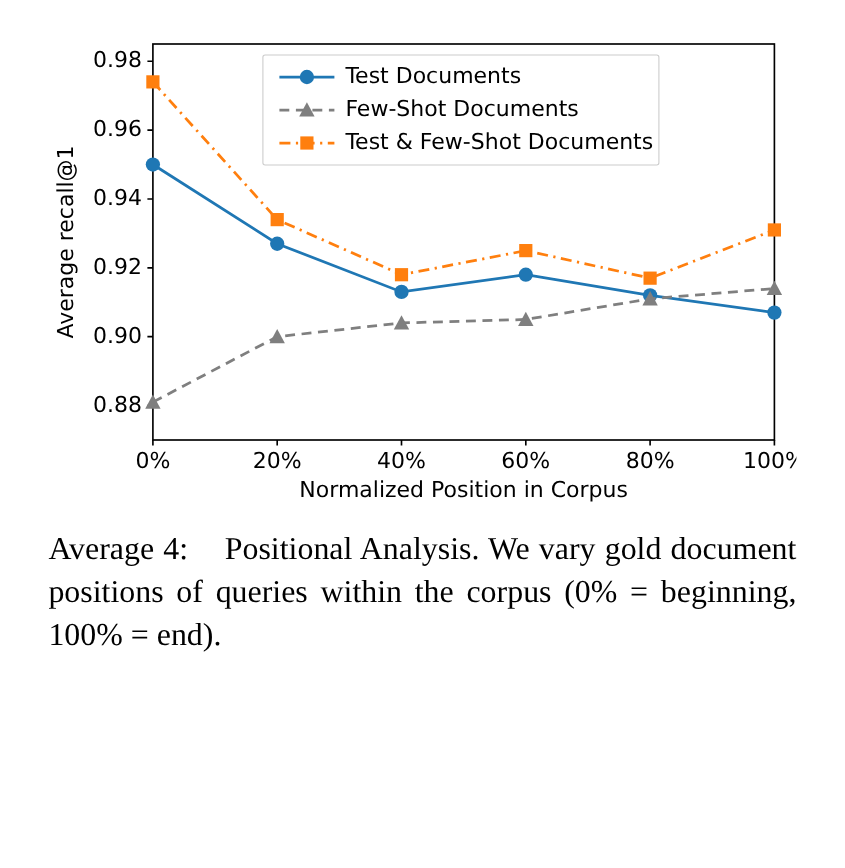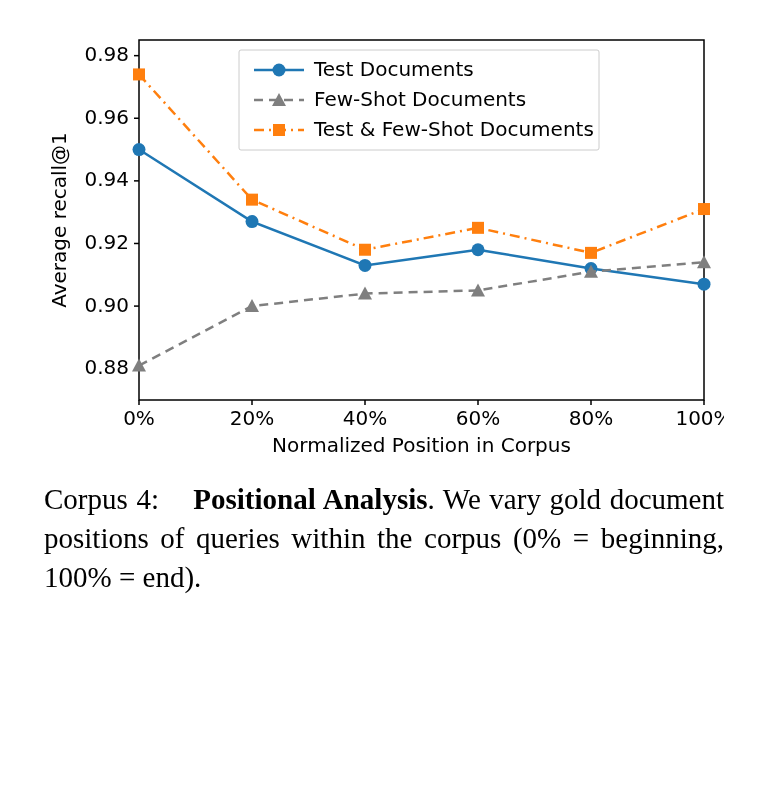--- a/index.html
+++ b/index.html
@@ -55,21 +55,21 @@
     margin: 10px auto 0 auto;
     font-size: 29px;
     line-height: 1.35;
     text-align: justify;
     font-family: 'Times New Roman', Times, serif;
   }
   .caption .figlabel {
     display: inline;
   }
   .caption .figtitle {
-    font-weight: bold;
+    font-weight: normal;
   }
 </style>
 </head>
 <body>
 
 <div class="chart-container">
 <svg class="chart" viewBox="0 0 680 440">
 
   <rect x="95" y="20" width="565" height="360" fill="none" stroke="#000" stroke-width="1.5"></rect>
 
@@ -150,14 +150,14 @@
 
     <line x1="210" y1="110" x2="260" y2="110" stroke="#ff7f0e" stroke-width="2.5" stroke-dasharray="10 5 2 5"></line>
     <rect x="229" y="104" width="12" height="12" fill="#ff7f0e"></rect>
     <text class="legend-text" x="270" y="110" dominant-baseline="middle">Test &amp; Few-Shot Documents</text>
   </g>
 
 </svg>
 </div>
 
 <div class="caption">
-  <span class="figlabel">Corpus 4:</span>&nbsp;&nbsp;&nbsp;&nbsp;<span class="figtitle">Positional Analysis</span><span>. We vary gold document positions of queries within the corpus (0% = beginning, 100% = end).</span>
+  <span class="figlabel">Average 4:</span>&nbsp;&nbsp;&nbsp;&nbsp;<span class="figtitle">Positional Analysis</span><span>. We vary gold document positions of queries within the corpus (0% = beginning, 100% = end).</span>
 </div>
 
 </body></html>

